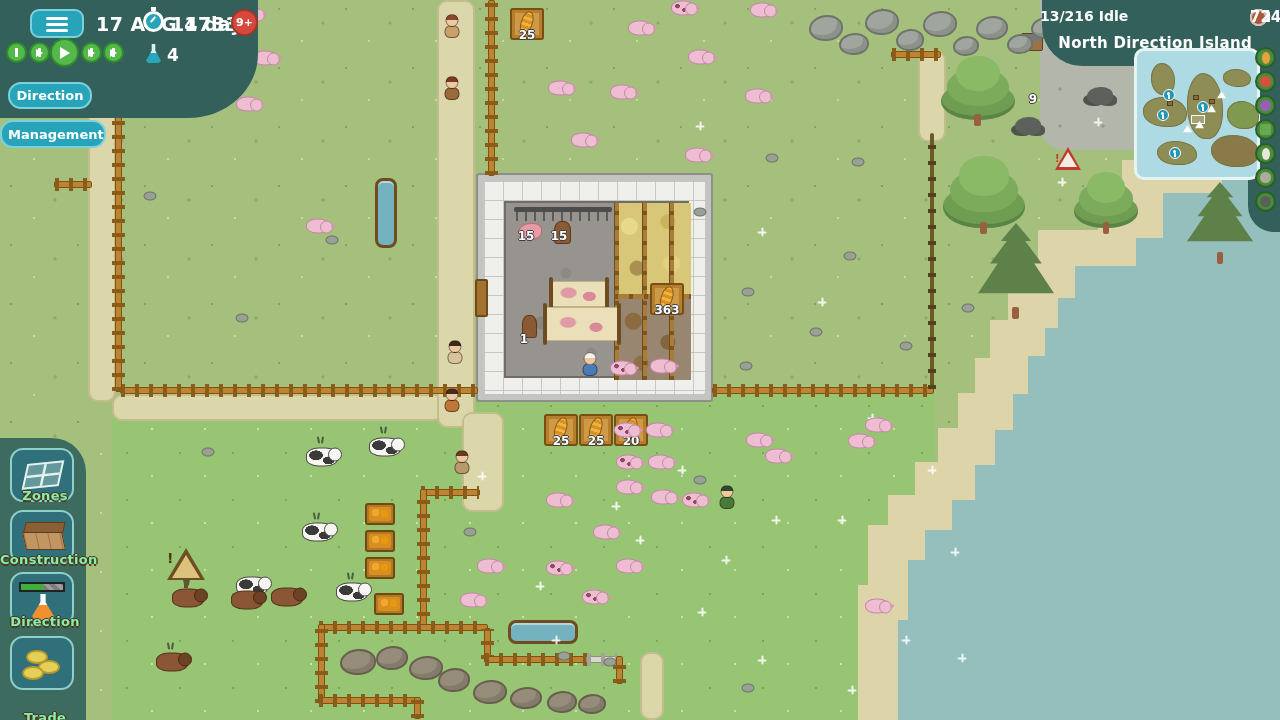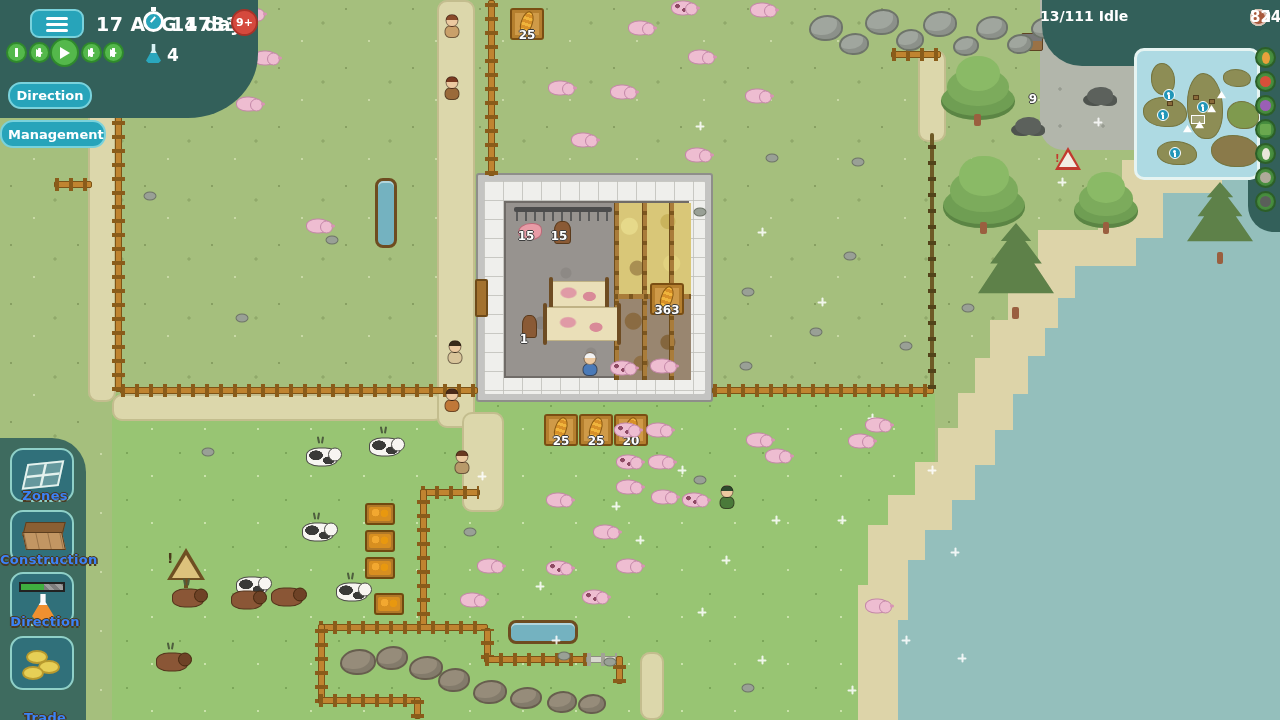--- a/index.html
+++ b/index.html
@@ -159,21 +159,21 @@
   .ship{width:9px;height:9px;background:#fff;clip-path:polygon(50% 0,100% 80%,0 80%);}
   .ship::after{content:"";position:absolute;left:0;bottom:-1px;width:9px;height:2px;background:#7a5a32;}
   .mh{width:6px;height:5px;background:#8a6a3a;border:1px solid #55401e;}
   .mo{border:1.5px solid #fff;background:rgba(255,255,255,.2);}
   .filt{width:21px;height:21px;border-radius:50%;background:radial-gradient(#57a04a,#3a7c34);border:2px solid #2c5f28;
     display:flex;align-items:center;justify-content:center;cursor:pointer;}
   .filt i{position:static;width:11px;height:11px;border-radius:50%;}
   
   .sidebar{left:0;top:438px;width:86px;height:282px;background:#3e6b5f;border-top-right-radius:34px;}
   .sb-btn{left:10px;width:64px;height:54px;background:#30707a;border:2.5px solid #8fd0c8;border-radius:13px;cursor:pointer;}
-  .sb-label{left:0;width:90px;text-align:center;color:#3b82f6;font-size:13px;letter-spacing:.3px;
+  .sb-label{left:0;width:90px;text-align:center;color:#86efac;font-size:13px;letter-spacing:.3px;
     text-shadow:1.5px 0 #4a3a22,-1.5px 0 #4a3a22,0 1.5px #4a3a22,0 -1.5px #4a3a22;}
   .icon-zones{left:13px;top:12px;width:36px;height:26px;transform:skewX(-18deg) rotate(-6deg);
     border:2.5px solid #e4f2ee;background:linear-gradient(#e4f2ee,#e4f2ee) 50% 50%/100% 2.5px no-repeat,
     linear-gradient(90deg,#e4f2ee,#e4f2ee) 50% 50%/2.5px 100% no-repeat,rgba(225,245,240,.3);}
   .icon-constr-back{left:12px;top:10px;width:40px;height:14px;background:#8a5f33;border:1.5px solid #5c3e1e;transform:skewX(-14deg);}
   .icon-constr-floor{left:12px;top:20px;width:40px;height:18px;background:#c29663;border:1.5px solid #5c3e1e;transform:skewX(12deg);
     background-image:linear-gradient(90deg,rgba(92,62,30,.4) 1.5px,transparent 1.5px);background-size:12px 100%;}
   .icon-research-bar{left:7px;top:8px;width:46px;height:10px;border:2px solid #222;
     background:linear-gradient(90deg,#3fae3f 0 55%,transparent 55%),repeating-linear-gradient(45deg,#7c7c7c 0 4px,#9c9c9c 4px 8px);}
   .icon-research-flask{left:20px;top:20px;width:22px;height:26px;background:linear-gradient(#fbfbfb 42%,#f09030 42%);
@@ -487,39 +487,40 @@
           <i class="ic-bar"></i>
         </div>
       </div>
     <div class="flask"></div>
     <div class="hud-res4">4</div>
     <button class="pill-btn" style="left:8px;top:82px;width:84px;height:27px;">Direction</button>
     <button class="pill-btn" style="left:0;top:120px;width:106px;height:28px;">Management</button>
 
     <div class="hud-tr"></div>
     <div class="hud-strip"></div>
-    <div class="idle-txt">13/111 Idle</div>
+    <div class="idle-txt">13/216 Idle</div>
     <div class="res-row" id="res-row">
         <div class="chip">
           <div class="res-ic" style="background: rgb(217, 178, 104);"></div>
           <div class="res-v">124</div>
         </div>
         <div class="chip">
           <div class="res-ic" style="background: rgb(195, 200, 191);"></div>
           <div class="res-v">80</div>
         </div>
         <div class="chip">
           <div class="res-ic" style="background: rgb(88, 177, 76);"></div>
           <div class="res-v">95</div>
         </div>
         <div class="chip">
           <div class="res-ic" style="background: rgb(168, 89, 60);"></div>
-          <div class="res-v">82</div>
-        </div>
-      </div>
+          <div class="res-v">72</div>
+        </div>
+      </div>
+    <div class="loc-txt">North Direction Island</div>
     <div class="minimap" id="minimap">
         <div class="mi" style="left: 14px; top: 12px; width: 24px; height: 32px;"></div>
         <div class="mi" style="left: 6px; top: 46px; width: 44px; height: 30px;"></div>
         <div class="mi" style="left: 50px; top: 22px; width: 36px; height: 66px;"></div>
         <div class="mi" style="left: 86px; top: 18px; width: 28px; height: 18px;"></div>
         <div class="mi" style="left: 90px; top: 50px; width: 32px; height: 28px; background: rgb(127, 154, 78);"></div>
         <div class="mi" style="left: 20px; top: 90px; width: 40px; height: 24px;"></div>
         <div class="mi" style="left: 74px; top: 84px; width: 48px; height: 32px; background: rgb(138, 122, 74);"></div>
         <div class="mh" style="left: 30px; top: 50px;"></div>
         <div class="mh" style="left: 72px; top: 48px;"></div>

